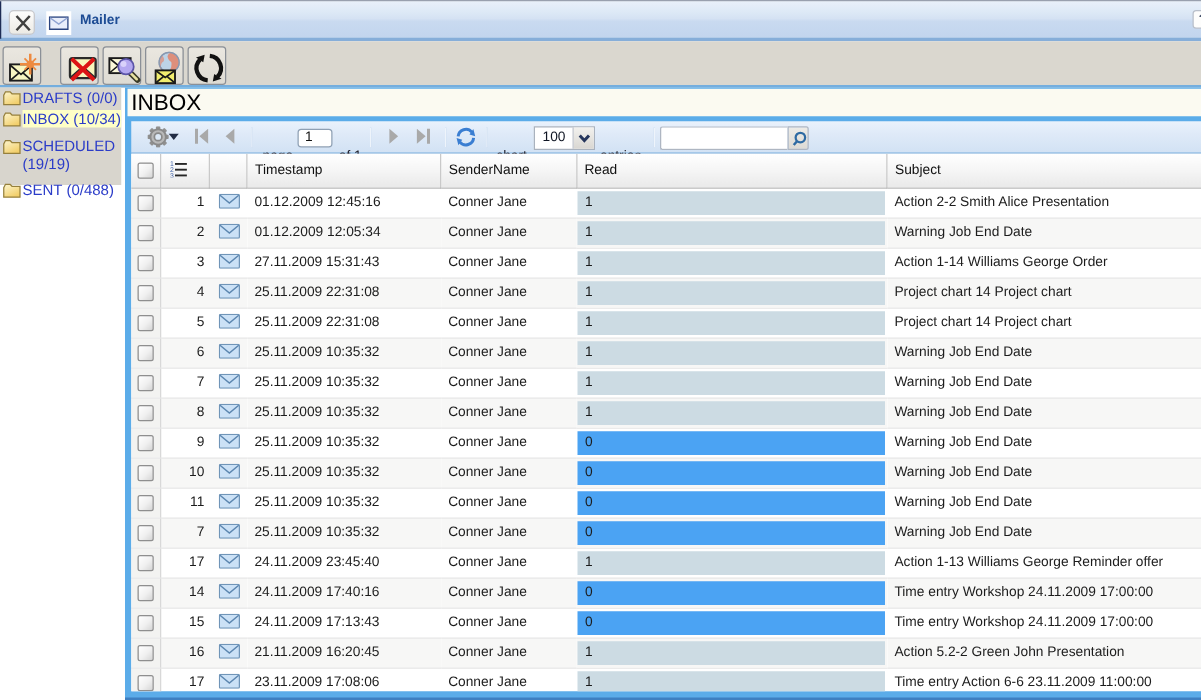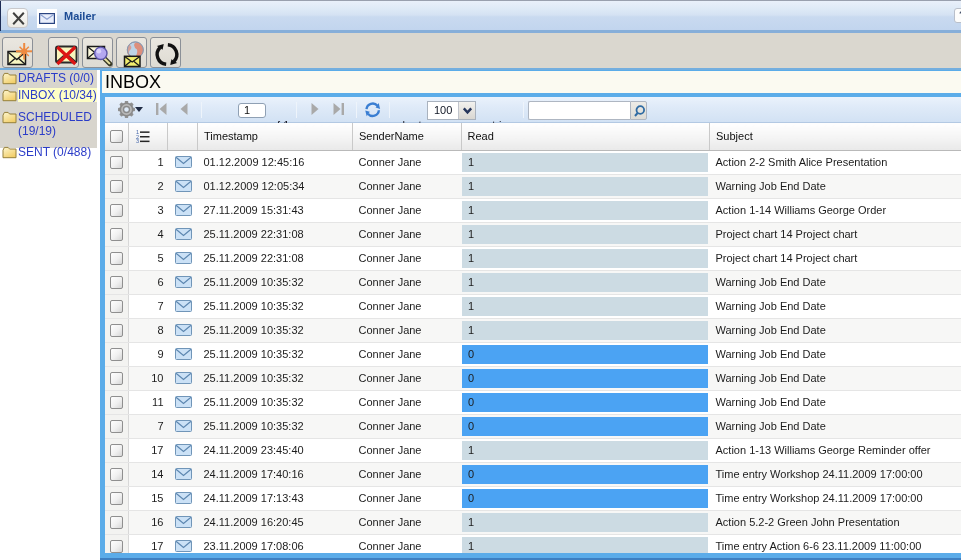--- a/index.html
+++ b/index.html
@@ -515,21 +515,21 @@
           </tr>
 <tr class="alt">
             <td class="cb">
               <div class="ckb"></div>
             </td>
             <td class="num">16</td>
             <td class="env"><svg width="17" height="12" viewBox="0 0 17 12">
                 <rect x="0.5" y="0.5" width="16" height="11" rx="1" fill="#cbe1f6" stroke="#7095b8"></rect>
                 <path d="M1,1.2 L8.5,7.5 L16,1.2" fill="none" stroke="#5d87b0" stroke-width="1.2"></path>
               </svg></td>
-            <td>24.11.2009 16:20:45</td>
+            <td>21.11.2009 16:20:45</td>
             <td>Conner Jane</td>
             <td class="read">
               <div class="chip c1">1</div>
             </td>
             <td>Action 5.2-2 Green John Presentation</td>
           </tr>
 <tr>
             <td class="cb">
               <div class="ckb"></div>
             </td>

